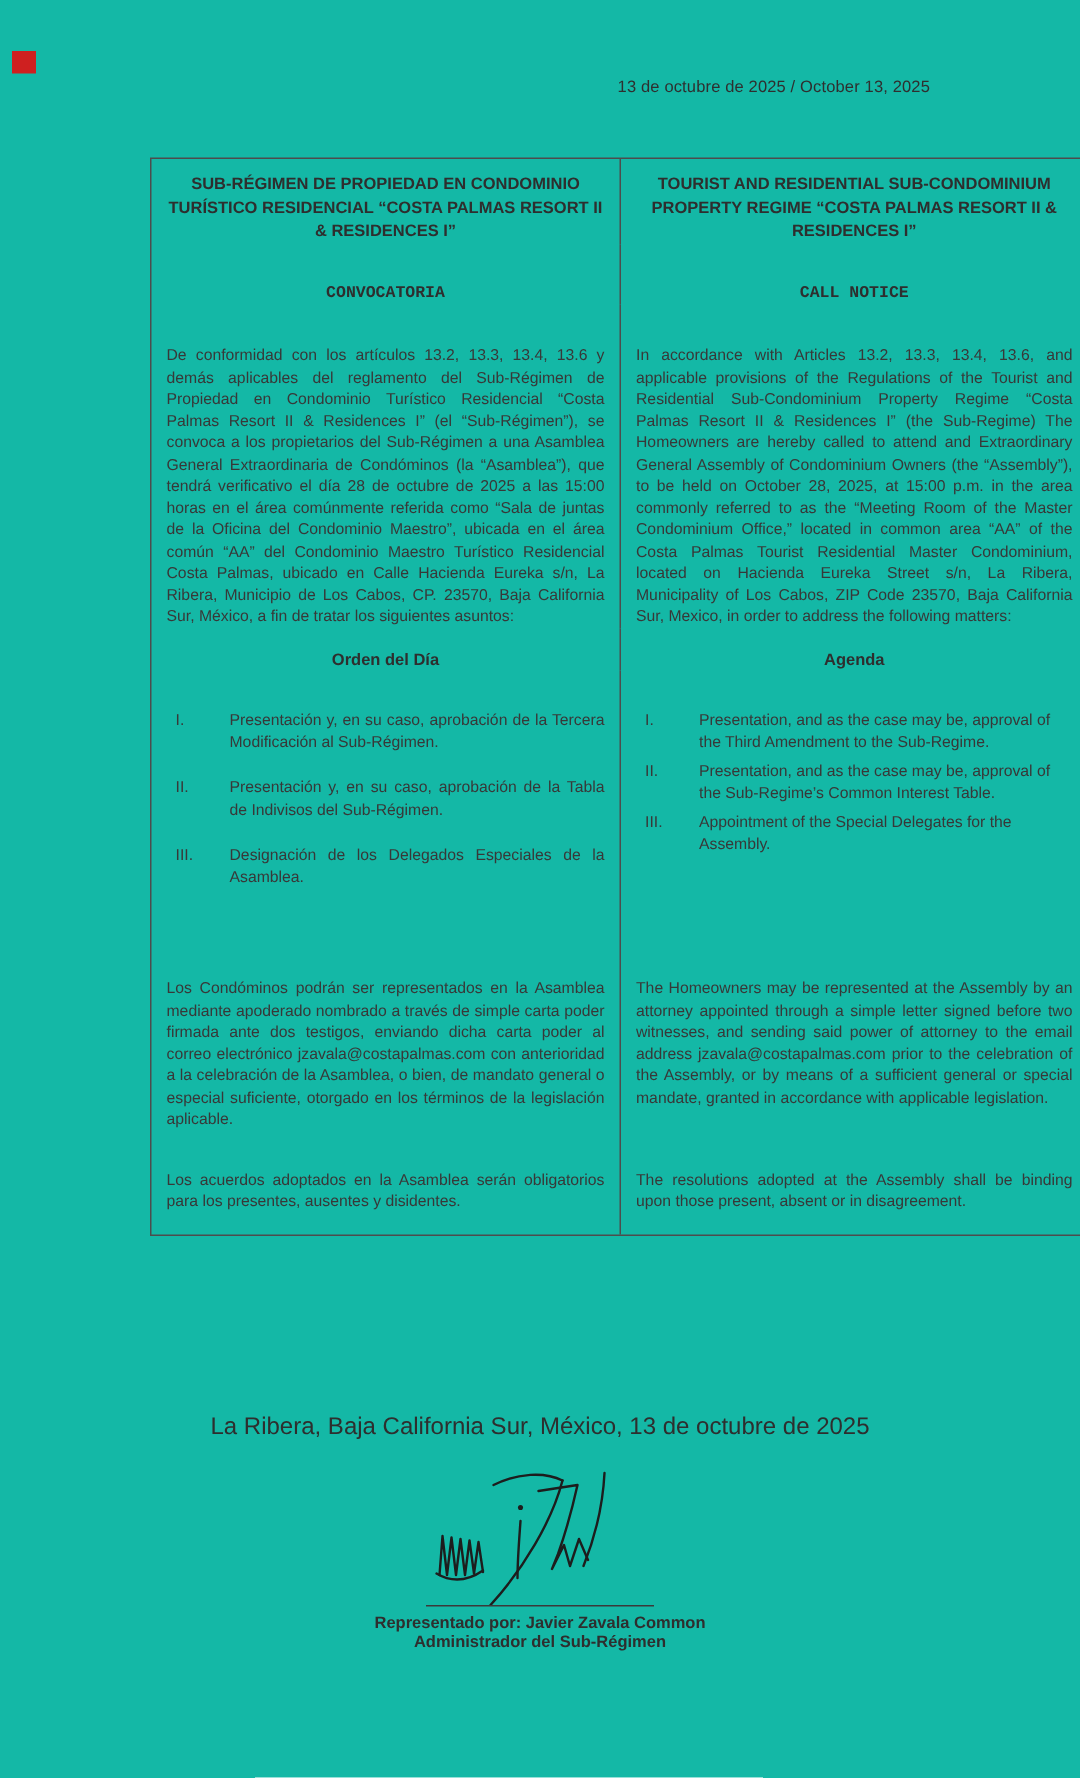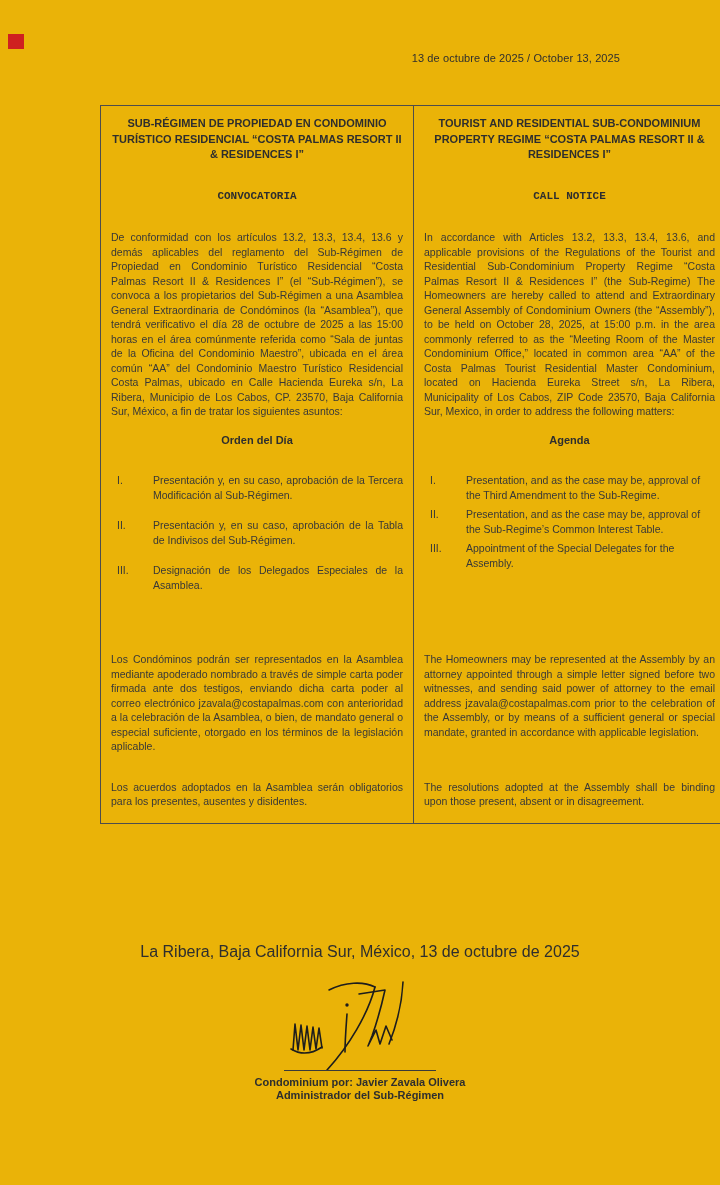--- a/index.html
+++ b/index.html
@@ -1,20 +1,20 @@
 <!DOCTYPE html>
 <html><head>
 <meta charset="utf-8">
 <style>
   html,body{margin:0;padding:0;background:#ffffff;}
   .page{
     position:relative;
     width:720px;
     min-height:1185px;
-    background:#eab308;
+    background:#14b8a6;
     font-family:"Liberation Sans","DejaVu Sans",sans-serif;
     color:#383838;
     overflow:hidden;
   }
   .red-mark{
     position:absolute;
     left:8px; top:34px;
     width:16px; height:15px;
     background:#cf2020;
   }
@@ -186,17 +186,17 @@
           <path d="M16,71 Q31,80 47,69"></path>
           <path d="M72,36 C71,50 70,62 70,74"></path>
           <circle cx="72" cy="27" r="1.7" fill="#1d1d1d" stroke="none"></circle>
           <path d="M84,16 L110,12 C106,30 102,44 97,58 L93,68 L101,52 L105,66 L111,48 L117,62"></path>
           <path d="M128,4 C127,24 122,46 114,66"></path>
         </g>
       </svg>
     </div>
 
     <div class="sig-line"></div>
-    <p class="rep">Condominium por: Javier Zavala Olivera</p>
+    <p class="rep">Representado por: Javier Zavala Common</p>
     <p class="role">Administrador del Sub-Régimen</p>
   </div>
 
 </div>
 
 </body></html>

